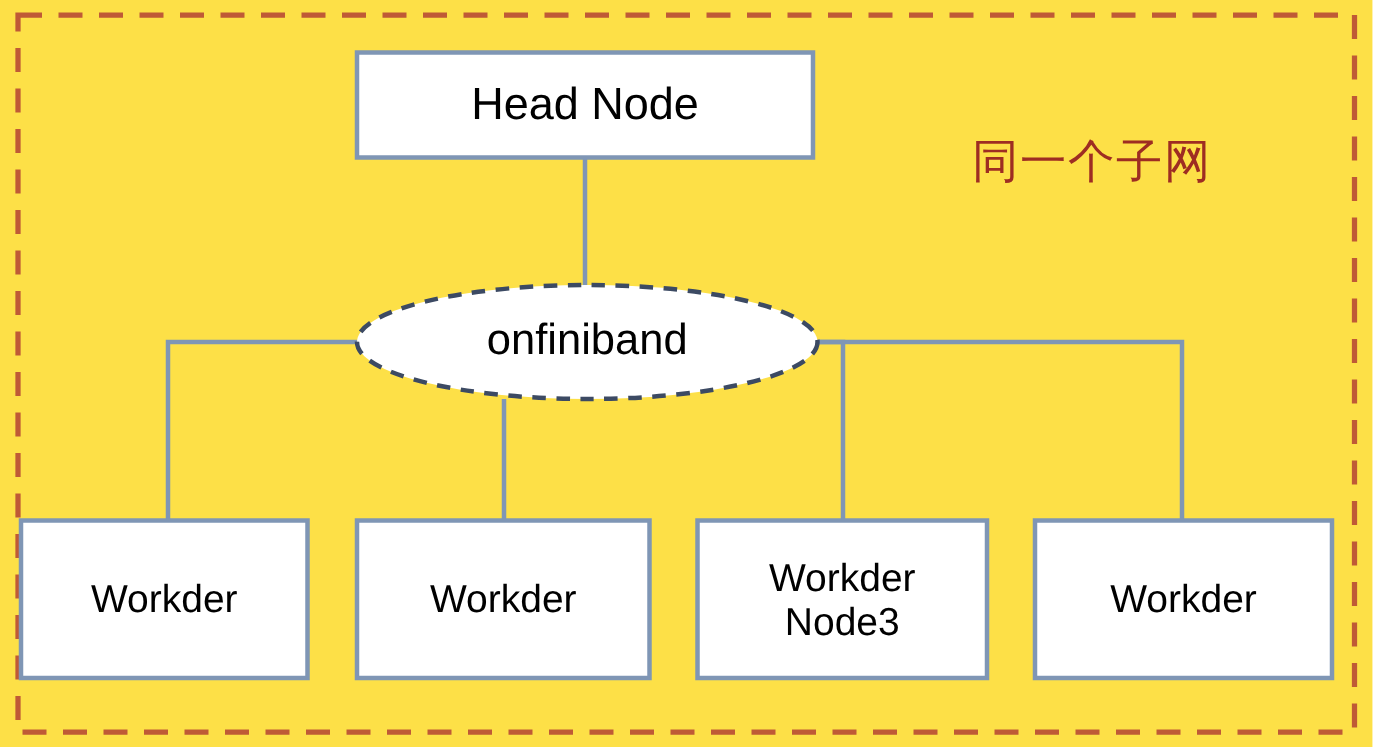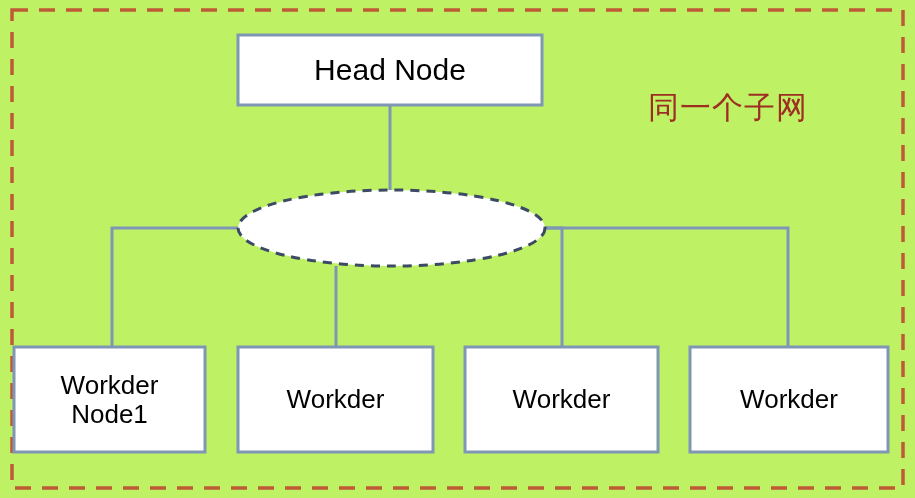--- a/index.html
+++ b/index.html
@@ -8,21 +8,21 @@
     padding: 0;
     background: #ffffff;
   }
   body {
     font-family: "Liberation Sans", "DejaVu Sans", sans-serif;
   }
   #diagram-canvas {
     position: relative;
     width: 915px;
     height: 498px;
-    background: #bef264;
+    background: #fde047;
     overflow: hidden;
   }
   #svg-layer {
     position: absolute;
     left: 0;
     top: 0;
     width: 915px;
     height: 498px;
   }
   .node-label {
@@ -78,32 +78,33 @@
     <ellipse cx="391.5" cy="228" rx="153.5" ry="38" fill="#ffffff" stroke="#3c4a63" stroke-width="3" stroke-dasharray="9 7"></ellipse>
 
     <rect x="14" y="347" width="191" height="105" fill="#ffffff" stroke="#7f96b5" stroke-width="3"></rect>
     <rect x="238" y="347" width="195" height="105" fill="#ffffff" stroke="#7f96b5" stroke-width="3"></rect>
     <rect x="465" y="347" width="193" height="105" fill="#ffffff" stroke="#7f96b5" stroke-width="3"></rect>
     <rect x="690" y="347" width="198" height="105" fill="#ffffff" stroke="#7f96b5" stroke-width="3"></rect>
   </svg>
 
   <div class="node-label head-label" style="left:238px; top:35px; width:304px; height:70px;">Head Node</div>
 
+  <div class="node-label cloud-label" style="left:238px; top:190px; width:307px; height:76px;">onfiniband</div>
 
   <div class="node-label worker-label" style="left:14px; top:347px; width:191px; height:105px; flex-direction:column;">
     <span>Workder</span>
-    <span>Node1</span>
   </div>
 
   <div class="node-label worker-label" style="left:238px; top:347px; width:195px; height:105px; flex-direction:column;">
     <span>Workder</span>
   </div>
 
   <div class="node-label worker-label" style="left:465px; top:347px; width:193px; height:105px; flex-direction:column;">
     <span>Workder</span>
+    <span>Node3</span>
   </div>
 
   <div class="node-label worker-label" style="left:690px; top:347px; width:198px; height:105px; flex-direction:column;">
     <span>Workder</span>
   </div>
 
   <div class="subnet-annotation" style="left:648px; top:87px;font-family:Liberation Serif, serif;">同一个子网</div>
 
 </div>
 

